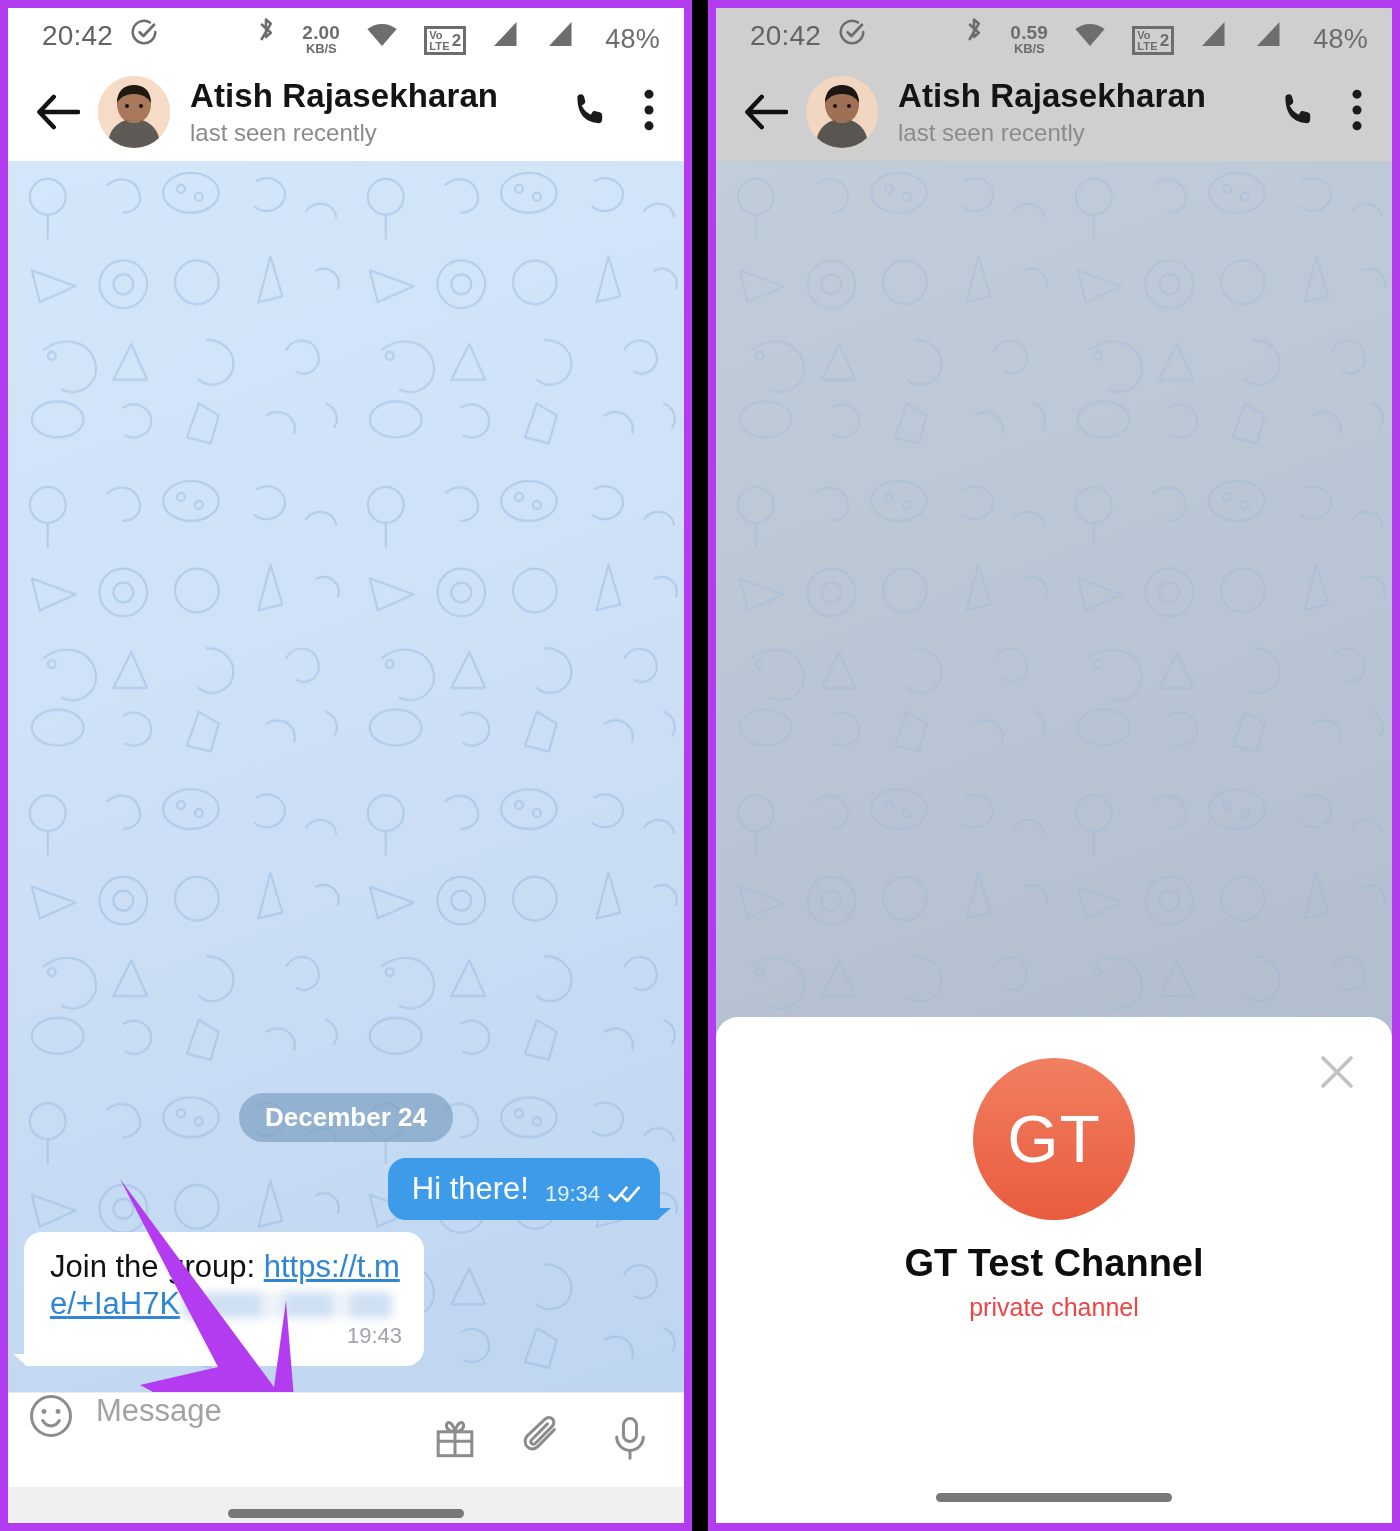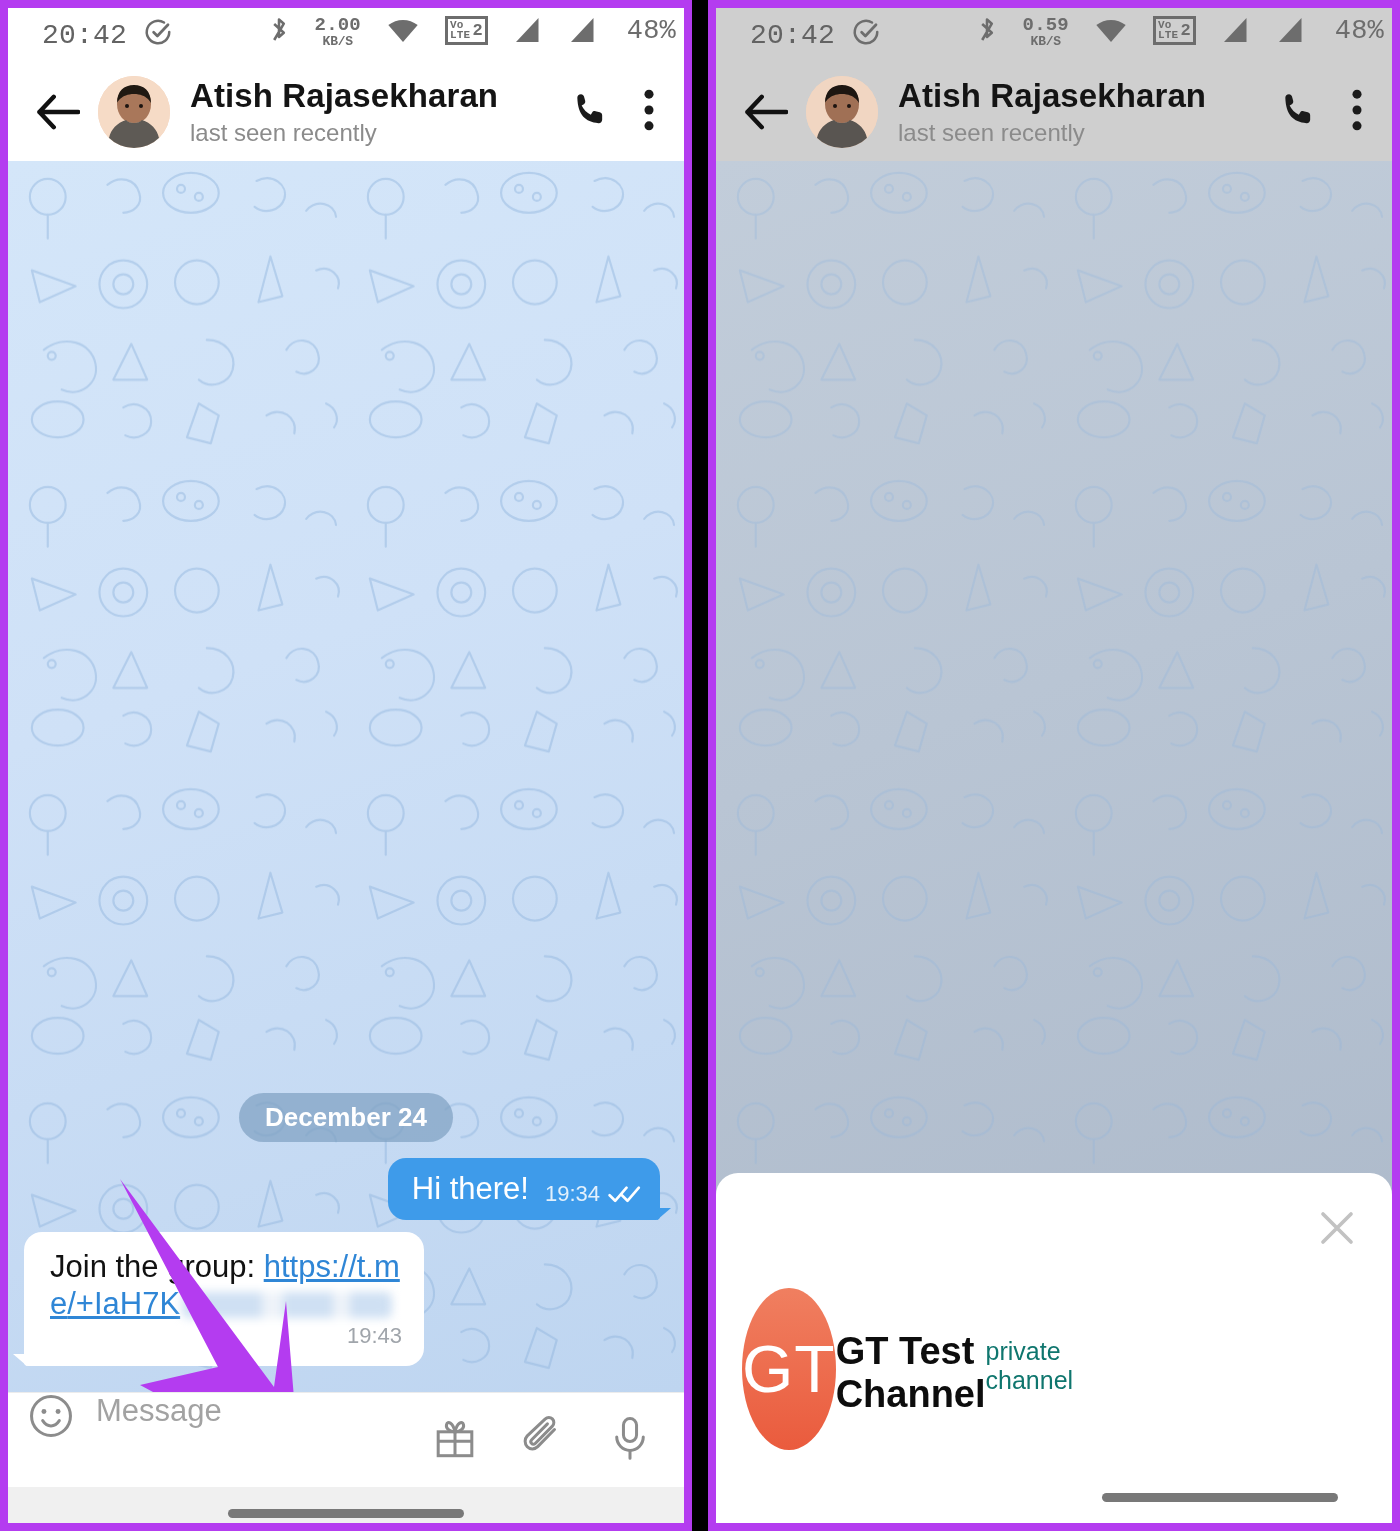--- a/index.html
+++ b/index.html
@@ -33,29 +33,28 @@
     height: 100%;
     overflow: hidden;
     background: #fff;
   }
 
   
   .statusbar {
     height: 55px;
     display: flex;
     align-items: center;
-    padding: 0 8px 0 34px;
+    padding: 0 24px 0 34px;
     color: #6d6d6d;
     font-size: 27px;
     letter-spacing: .2px;
-    font-family: Liberation Mono, monospace;
   }
   .sb-left { display: flex; align-items: center; gap: 16px; }
   .sb-clock { font-size: 28px; color: #636363; font-weight: 400; }
-  .sb-right { margin-left: auto; display: flex; align-items: flex-start; gap: 25px; }
+  .sb-right { margin-left: auto; display: flex; align-items: flex-end; gap: 25px; }
   .sb-speed { display: flex; flex-direction: column; align-items: center; line-height: 1; }
   .sb-speed .n { font-size: 19px; font-weight: 700; color: #6d6d6d; }
   .sb-speed .u { font-size: 13px; font-weight: 700; color: #6d6d6d; letter-spacing: -0.2px; }
   .volte {
     border: 3px solid #6d6d6d; border-radius: 0;
     padding: 0 2px; display:flex; align-items:center; gap:1px;
     height: 29px;
   }
   .volte .vt { display:flex; flex-direction:column; line-height: .95; }
   .volte .vt b { font-size: 11px; font-weight: 700; }
@@ -187,34 +186,34 @@
 
   
   .sheet {
     position: absolute;
     left: 0; right: 0; bottom: 0;
     background: #fff;
     border-radius: 22px 22px 0 0;
     padding: 27px 26px 0 26px;
     z-index: 8;
     display: flex;
-    flex-direction: row;
+    flex-direction: column;
     align-items: center;
-    height: 350px;
+    height: 506px;
   }
   .sheet-close { position: absolute; right: 34px; top: 34px; }
   .gt-avatar {
     width: 162px; height: 162px; border-radius: 50%;
     background: linear-gradient(180deg,#f07f60 0%, #ea5b3d 100%);
     display: flex; align-items: center; justify-content: center;
     color: #fff; font-size: 66px; font-weight: 400; letter-spacing: 1px;
     margin-top: 14px;
   }
   .sheet-title { font-size: 38px; font-weight: 700; color: #0d0d0d; margin-top: 22px; }
-  .sheet-sub { font-size: 25px; color: #0f766e; margin-top: 8px; }
+  .sheet-sub { font-size: 25px; color: #ef4444; margin-top: 8px; }
   .join-wrap {
     margin-top: 28px;
     width: 100%;
     border: 7px solid #b43cf0;
     padding: 2px;
   }
   .join-btn {
     width: 100%;
     height: 73px;
     background: #4fa6e3;

